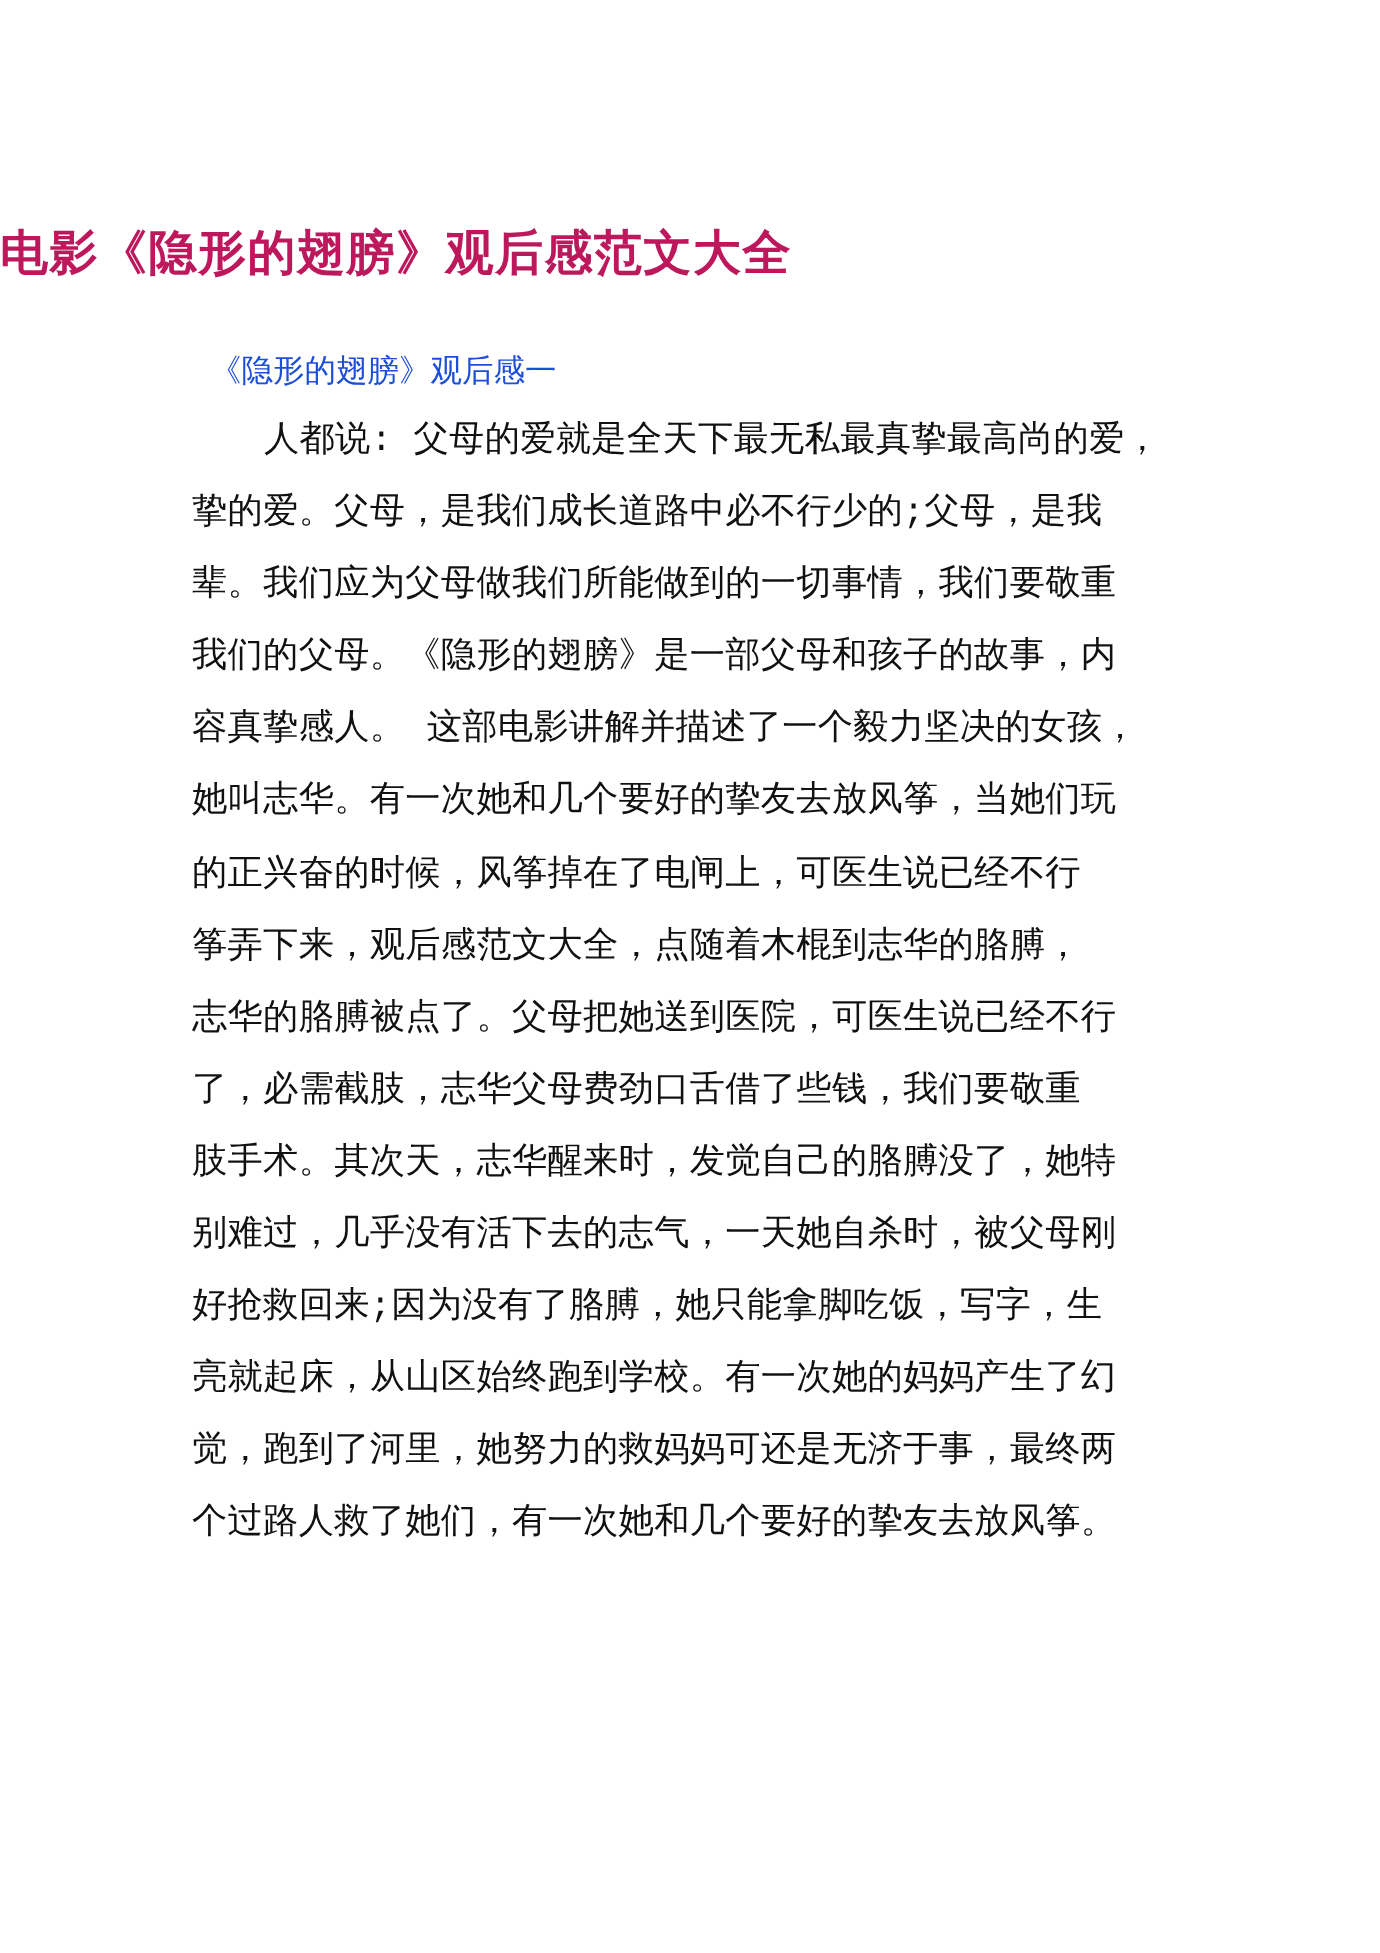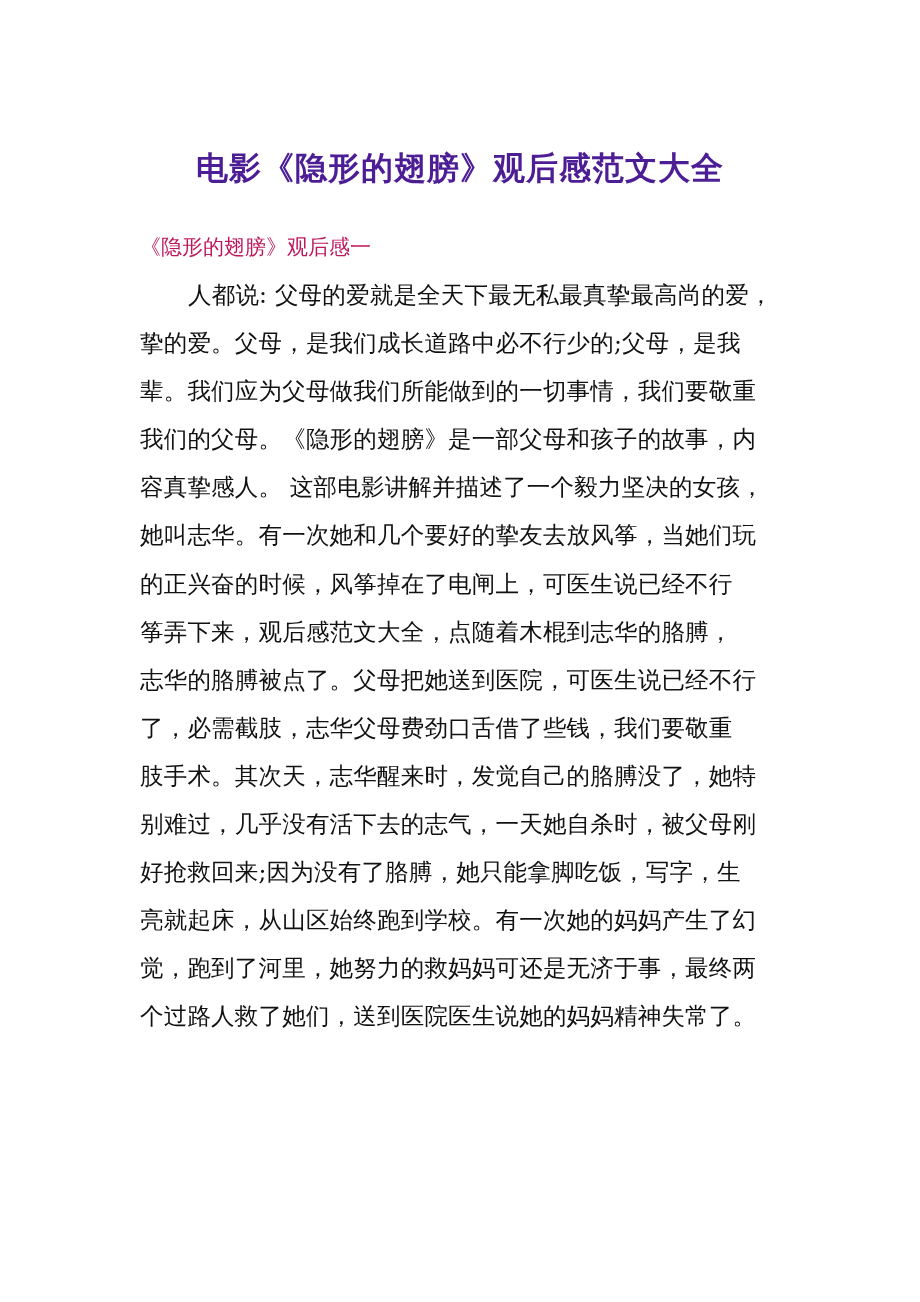--- a/index.html
+++ b/index.html
@@ -19,43 +19,44 @@
       position: absolute;
       left: 0; top: 0;
       width: 920px; height: 1302px;
       background: #ffffff;
     }
     .title {
       position: absolute;
       left: 0;
       width: 920px;
       top: 146px;
-      text-align: center;
+      text-align: left;
       font-family: "DejaVu Sans", "Liberation Sans", sans-serif;
       font-weight: bold;
       font-size: 32px;
       line-height: 44px;
       letter-spacing: 1px;
-      color: #4c1d95;
+      color: #be185d;
       white-space: nowrap;
     }
     .subtitle {
       position: absolute;
       left: 140px;
       top: 232px;
       font-size: 21px;
       line-height: 30px;
       white-space: nowrap;
-      color: #be185d;
+      color: #1d4ed8;
     }
     .body-lines {
       position: absolute;
-      left: 140px;
+      left: 128px;
       top: 278px;
       width: 660px;
+      font-family: Liberation Mono, monospace;
     }
     .line {
       height: 48.1px;
       line-height: 34px;
       font-size: 23.5px;
       white-space: nowrap;
       color: #111111;
       letter-spacing: 0.2px;
     }
     .line.indent {
@@ -78,15 +79,15 @@
     <div class="line">她叫志华。有一次她和几个要好的挚友去放风筝，当她们玩</div>
     <div class="line">的正兴奋的时候，风筝掉在了电闸上，可医生说已经不行</div>
     <div class="line">筝弄下来，观后感范文大全，点随着木棍到志华的胳膊，</div>
     <div class="line">志华的胳膊被点了。父母把她送到医院，可医生说已经不行</div>
     <div class="line">了，必需截肢，志华父母费劲口舌借了些钱，我们要敬重</div>
     <div class="line">肢手术。其次天，志华醒来时，发觉自己的胳膊没了，她特</div>
     <div class="line">别难过，几乎没有活下去的志气，一天她自杀时，被父母刚</div>
     <div class="line">好抢救回来;因为没有了胳膊，她只能拿脚吃饭，写字，生</div>
     <div class="line">亮就起床，从山区始终跑到学校。有一次她的妈妈产生了幻</div>
     <div class="line">觉，跑到了河里，她努力的救妈妈可还是无济于事，最终两</div>
-    <div class="line">个过路人救了她们，送到医院医生说她的妈妈精神失常了。</div>
+    <div class="line">个过路人救了她们，有一次她和几个要好的挚友去放风筝。</div>
   </div>
 </div>
 
 </body></html>

